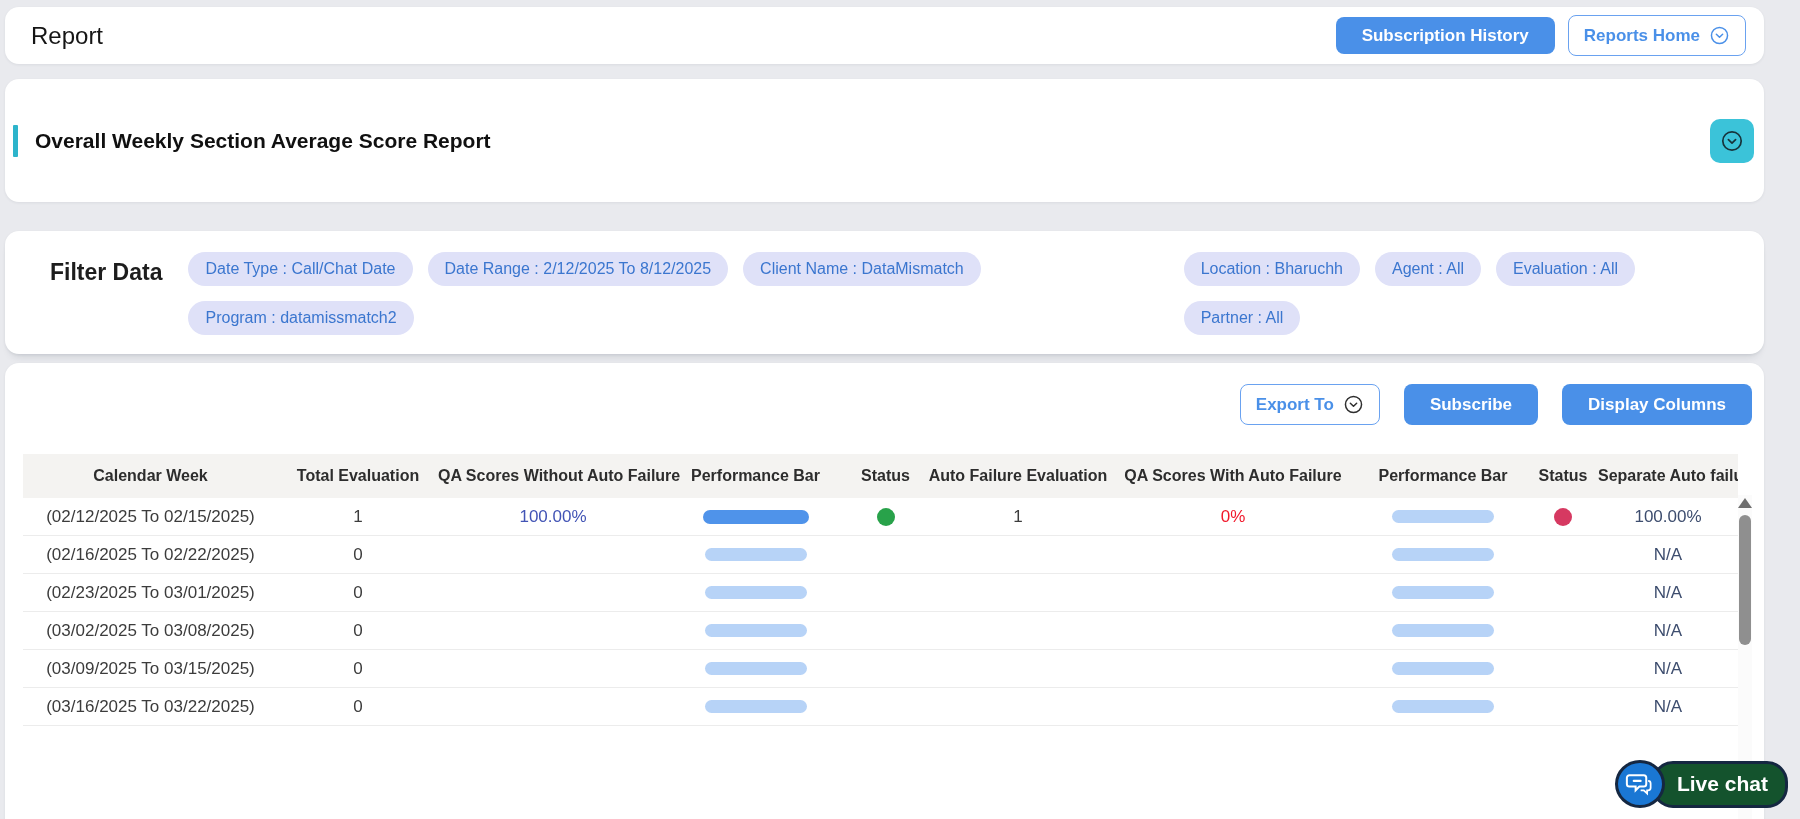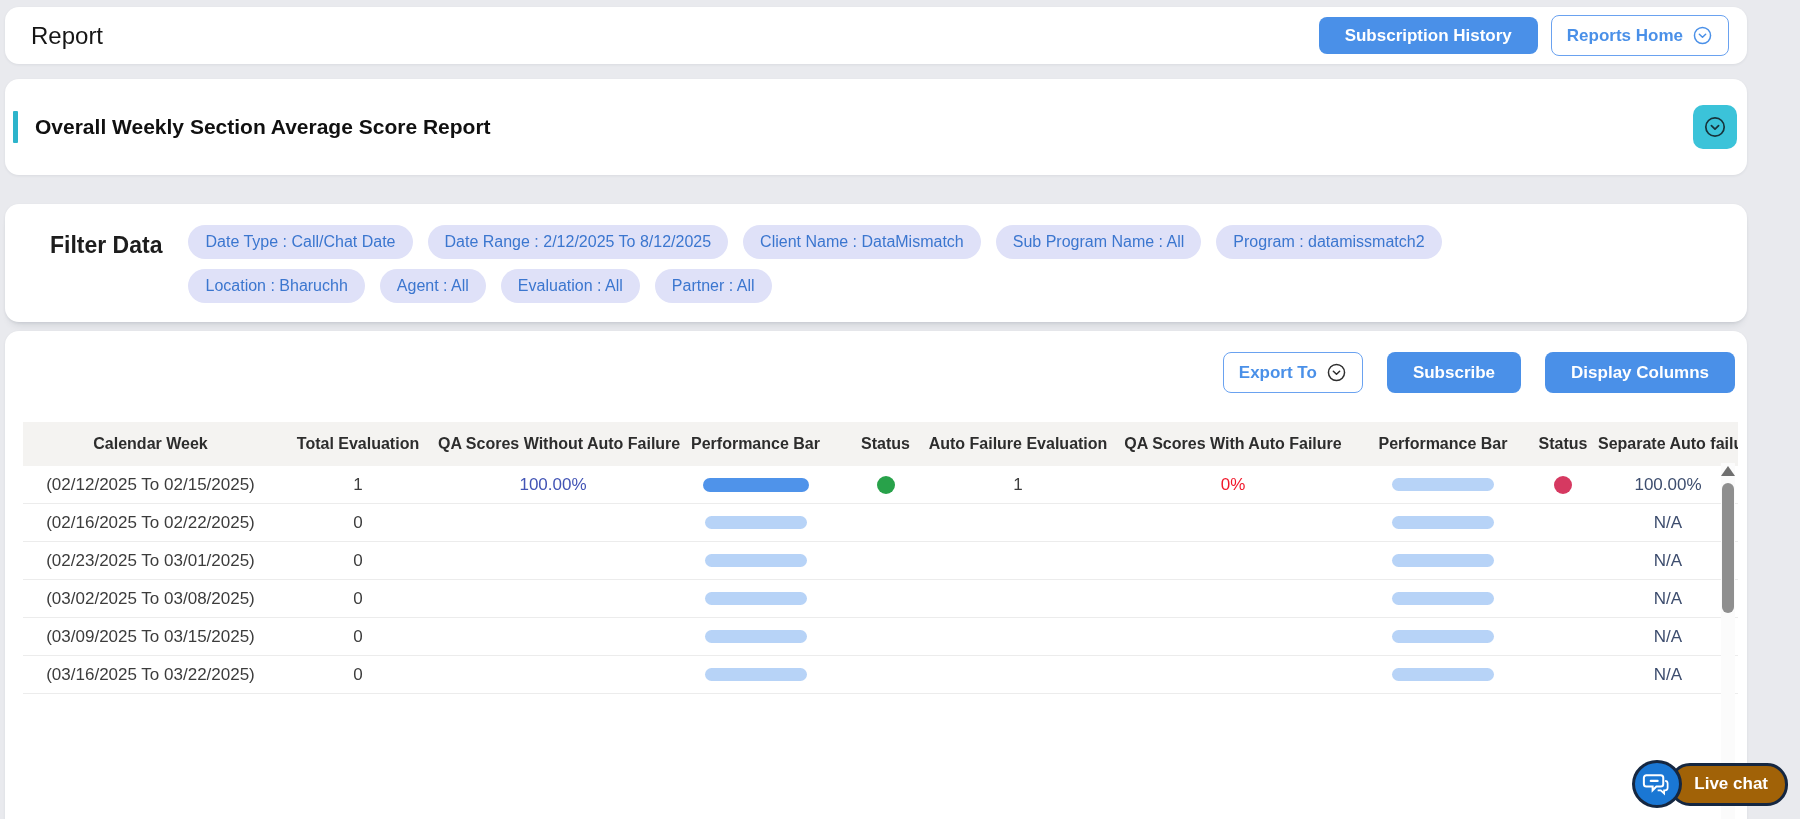--- a/index.html
+++ b/index.html
@@ -5,60 +5,60 @@
   * { box-sizing: border-box; }
   html,body { margin:0; padding:0; }
   body {
     width:1800px; height:819px; overflow:hidden; position:relative;
     background:#e9eaee;
     font-family:"Liberation Sans", sans-serif;
     color:#222;
   }
   .card {
     background:#fff; border-radius:14px;
-    margin-left:5px; margin-right:53px;
+    margin-left:5px; margin-right:36px;
     box-shadow:0 1px 3px rgba(30,40,60,.07);
   }
 
   
   #header-card {
     margin-top:7px; height:57px;
     display:flex; align-items:center; justify-content:space-between;
     padding:0 18px 0 26px;
   }
   .page-title { font-size:24px; font-weight:500; color:#151515; }
   .hdr-actions { display:flex; gap:13px; align-items:center; }
   .btn { font-family:inherit; font-size:17px; font-weight:600; border-radius:8px; cursor:pointer;
          display:inline-flex; align-items:center; gap:9px; line-height:1; }
   .btn-solid { background:#4a90e8; color:#fff; border:none; padding:10px 26px; }
   .btn-outline { background:#fff; color:#4a90e8; border:1.5px solid #6aa2f0; padding:9px 15px;text-align:right; }
   .chev-icon { width:21px; height:21px; display:inline-block; }
 
   
   #section-card {
-    margin-top:15px; height:96px;
+    margin-top:15px; height:123px;
     display:flex; align-items:center; padding-right:10px;
   }
   .accent-bar { width:5px; height:32px; background:#2db4cb; margin-left:8px; margin-right:17px; border-radius:1px; }
   .section-title { font-size:21px; font-weight:700; color:#101010; }
   .teal-btn {
     margin-left:auto; width:44px; height:44px; border:none; cursor:pointer;
     background:#3bc3d9; border-radius:10px;
     display:flex; align-items:center; justify-content:center; color:#17333b;
   }
   .teal-btn .chev-icon { width:24px; height:24px; }
 
   
   #filter-card {
     margin-top:29px; padding:21px 24px 19px 45px;
     display:flex; align-items:flex-start;
     box-shadow:0 1px 3px rgba(30,40,60,.07), 0 7px 9px -5px rgba(30,40,60,.14);
   }
   .filter-label { font-size:23px; font-weight:700; color:#1d1d1d; padding-top:7px; flex:0 0 auto; }
-  .pill-rows { display:flex; flex-direction:column; gap:10px; margin-left:26px; }
+  .pill-rows { display:flex; flex-direction:row; gap:10px; margin-left:26px; }
   .pill-row { display:flex; gap:15px; flex-wrap:wrap; }
   .pill {
     background:#dfe1f8; color:#3b76cf; font-size:16px;
     padding:8px 17px; border-radius:17px; white-space:nowrap;
   }
 
   
   #table-card { margin-top:9px; height:520px; position:relative; overflow:hidden; }
   .actions-row { display:flex; justify-content:flex-end; gap:24px; padding:21px 12px 0 0; }
 
@@ -94,23 +94,23 @@
   .scroll-thumb { margin-top:7px; width:12px; height:130px; background:#8f8f8f; border-radius:7px; cursor:pointer; }
 
   
   .livechat { position:absolute; right:12px; bottom:11px; display:flex; align-items:center; cursor:pointer; }
   .livechat-circle {
     width:50px; height:48px; border-radius:50%;
     background:#1a77d4; border:3px solid #152741; z-index:2;
     display:flex; align-items:center; justify-content:center;
   }
   .livechat-pill {
-    margin-left:-13px; background:#a16207; border:3px solid #152741;
+    margin-left:-13px; background:#14532d; border:3px solid #152741;
     border-radius:21px; padding:8px 17px 9px 22px;
-    color:#fff; font-size:17px; font-weight:700; white-space:nowrap;
+    color:#fff; font-size:21px; font-weight:700; white-space:nowrap;
   }
 </style>
 </head>
 <body>
 
 <svg width="0" height="0" style="position:absolute">
   <symbol id="chev-circle" viewBox="0 0 24 24">
     <circle cx="12" cy="12" r="9.2" fill="none" stroke="currentColor" stroke-width="1.7"></circle>
     <path d="M8.4 10.6 L12 14.1 L15.6 10.6" fill="none" stroke="currentColor" stroke-width="1.7" stroke-linecap="round" stroke-linejoin="round"></path>
   </symbol>
@@ -141,21 +141,20 @@
   </button>
 </div>
 
 <div class="card" id="filter-card">
   <div class="filter-label">Filter Data</div>
   <div class="pill-rows">
     <div class="pill-row">
         <span class="pill">Date Type : Call/Chat Date</span>
         <span class="pill">Date Range : 2/12/2025 To 8/12/2025</span>
         <span class="pill">Client Name : DataMismatch</span>
-        <span class="pill">Sub Program Name : All</span>
         <span class="pill">Program : datamissmatch2</span>
       </div>
     <div class="pill-row">
         <span class="pill">Location : Bharuchh</span>
         <span class="pill">Agent : All</span>
         <span class="pill">Evaluation : All</span>
         <span class="pill">Partner : All</span>
       </div>
   </div>
 </div>

